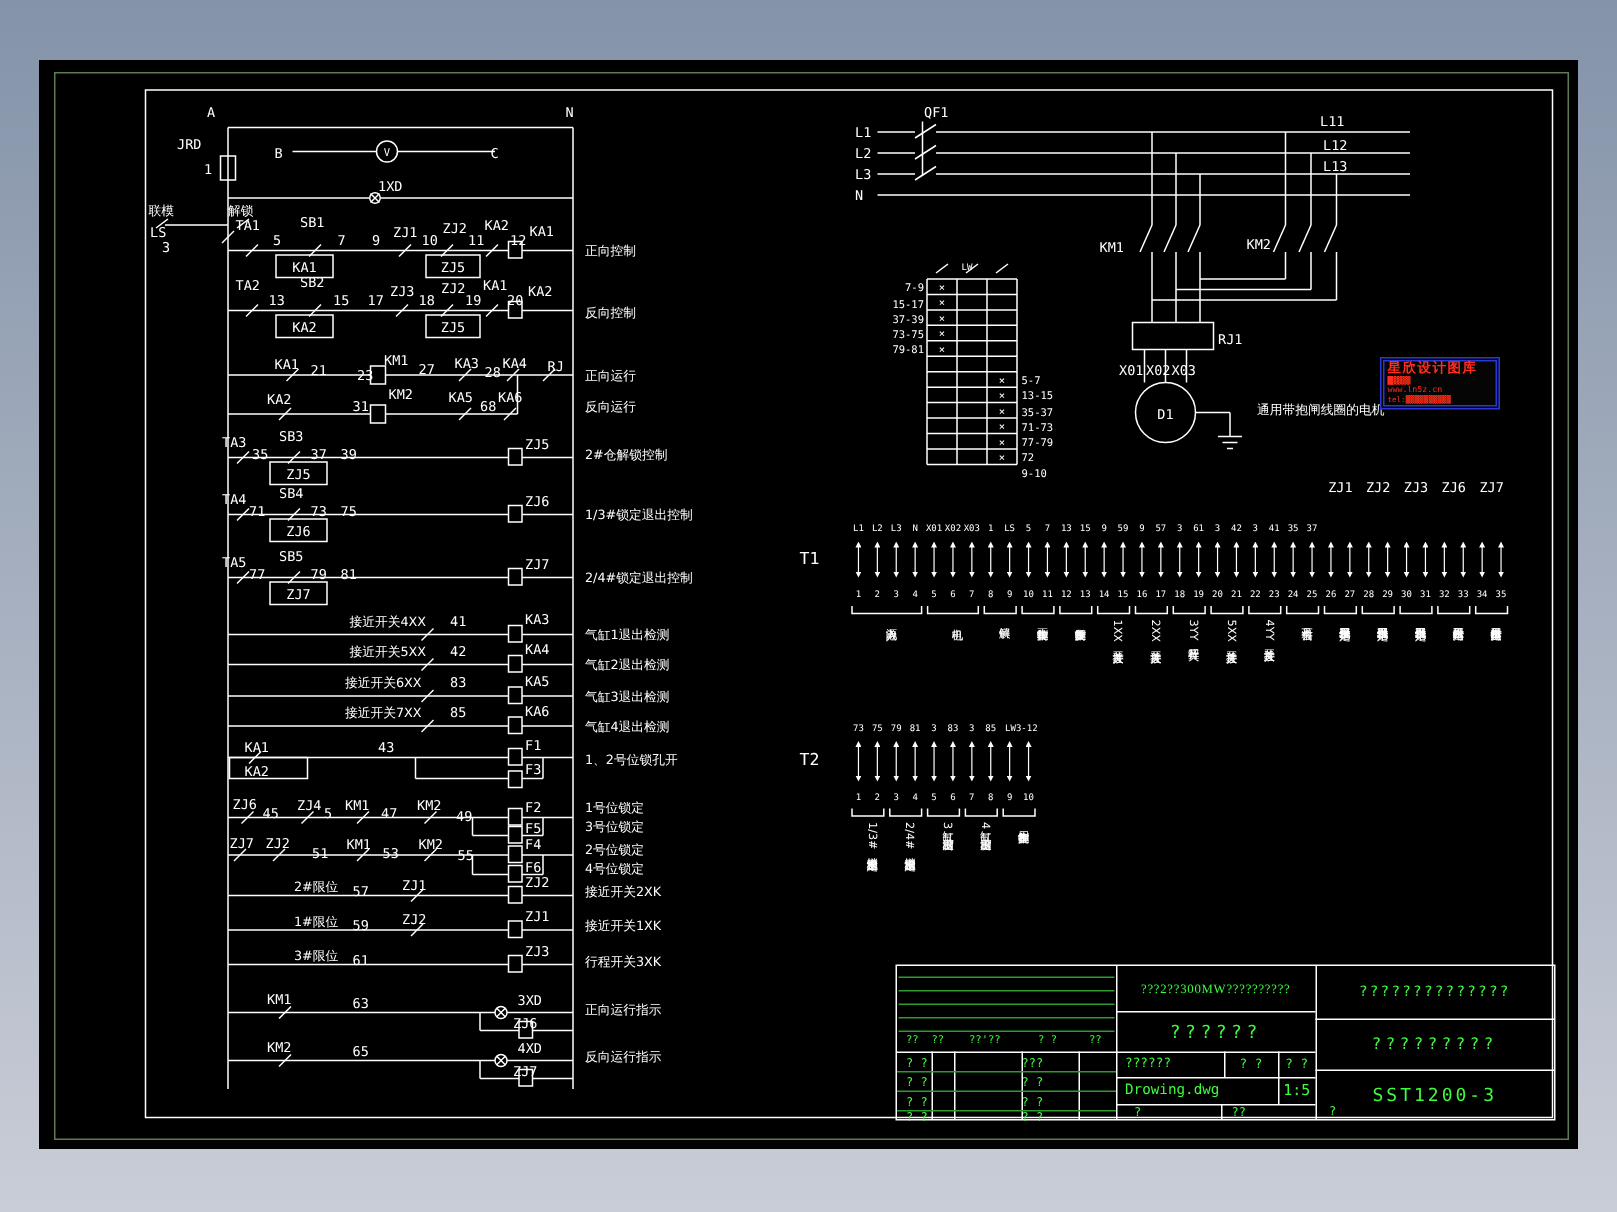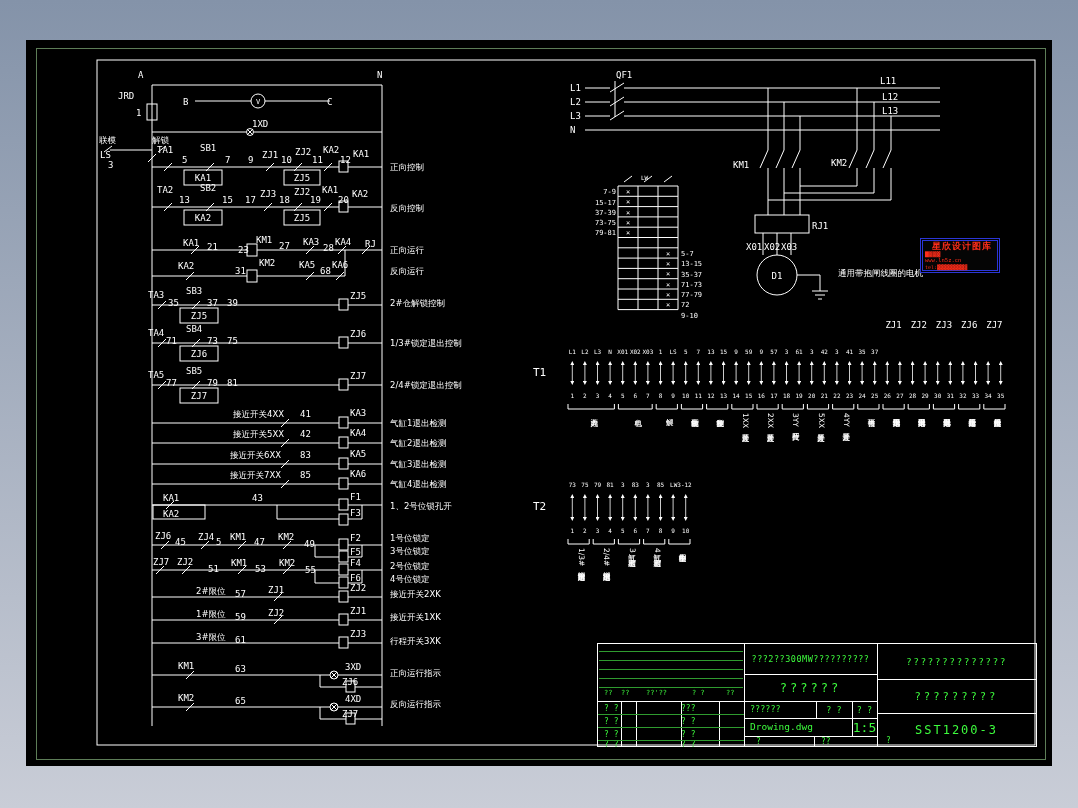--- a/index.html
+++ b/index.html
@@ -18,21 +18,21 @@
           border:1px solid #fff;color:#3dfb3d;}
   #tblock .vl{position:absolute;width:1px;background:#fff;}
   #tblock .hl{position:absolute;height:1px;background:#fff;}
   #tblock .gl{position:absolute;height:1px;background:#2f9b2f;}
   #tblock span,#tblock div.cell{position:absolute;white-space:nowrap;}
   .cell{display:flex;align-items:center;justify-content:center;text-align:center;}
   #stamp{position:absolute;left:920px;top:238px;width:78px;height:33px;
          border:1px solid #2b36d6;box-shadow:inset 0 0 0 1px #000, inset 0 0 0 2px #2b36d6;
          background:#050505;color:#ff2d1a;overflow:hidden;line-height:1;
          font-family:"DejaVu Sans",sans-serif;}
-  #stamp .s1{font-size:9px;font-weight:bold;margin:3px 0 0 4px;letter-spacing:1px;text-align:center;}
+  #stamp .s1{font-size:9px;font-weight:bold;margin:3px 0 0 4px;letter-spacing:1px;}
   #stamp .s2{font-size:5px;margin:1px 0 0 4px;}
   #stamp .s3{font-size:5.5px;margin:1px 0 0 4px;font-family:"DejaVu Sans Mono",monospace;}
   #stamp .s4{font-size:5px;margin:1px 0 0 4px;font-family:"DejaVu Sans Mono",monospace;}
 </style>
 </head>
 <body>
 
 <div id="stage">
   <div id="sheet"></div>
   <div id="greenframe"></div>
@@ -745,27 +745,27 @@
         <path d="M643.6,539V544H664.8V539" fill="none" stroke="#fff"></path>
         <text x="657.2" y="548" class="vlab">气缸4退出检测</text>
         <path d="M668.8,539V544H690V539" fill="none" stroke="#fff"></path>
         <text x="682.4" y="548" class="vlab">集中控制备用</text>
         <text x="533" y="510" class="t11">T2</text>
       </g>
   </svg>
 
   <div id="tblock">
 
-    <div class="cell" style="left:147px;top:1px;width:131px;height:28px;font-size:8.5px;letter-spacing:0.5px;">???2??300MW??????????</div>
+    <div class="cell" style="left:147px;top:1px;width:131px;height:28px;font-size:8.5px;letter-spacing:0.5px;font-family:Liberation Serif, serif;">???2??300MW??????????</div>
     <div class="cell" style="left:147px;top:31px;width:131px;height:25px;font-size:12px;letter-spacing:3px;">??????</div>
     <span style="left:152px;top:60px;font-size:8.5px;">??????</span>
     <div class="cell" style="left:218px;top:58px;width:36px;height:15px;font-size:8.5px;">? ?</div>
     <div class="cell" style="left:254px;top:58px;width:25px;height:15px;font-size:8.5px;">? ?</div>
     <span style="left:152px;top:77px;font-size:9.5px;">Drowing.dwg</span>
-    <div class="cell" style="left:254px;top:75px;width:25px;height:16px;font-size:13px;">1:5</div>
+    <div class="cell" style="left:254px;top:75px;width:25px;height:16px;font-size:10px;">1:5</div>
     <span style="left:158px;top:93px;font-size:8px;">?</span>
     <span style="left:223px;top:93px;font-size:8px;">??</span>
     <div class="cell" style="left:280px;top:3px;width:157px;height:28px;font-size:9.5px;letter-spacing:1.5px;">??????????????</div>
     <div class="cell" style="left:280px;top:38px;width:157px;height:28px;font-size:10.5px;letter-spacing:3px;">?????????</div>
     <div class="cell" style="left:280px;top:71px;width:157px;height:30px;font-size:12px;letter-spacing:2px;">SST1200-3</div>
     <span style="left:288px;top:92px;font-size:8px;">?</span>
     <span style="left:6px;top:45px;font-size:7px;">??</span>
     <span style="left:23px;top:45px;font-size:7px;">??</span>
     <span style="left:48px;top:45px;font-size:7px;">??'??</span>
     <span style="left:94px;top:45px;font-size:7px;">? ?</span>

